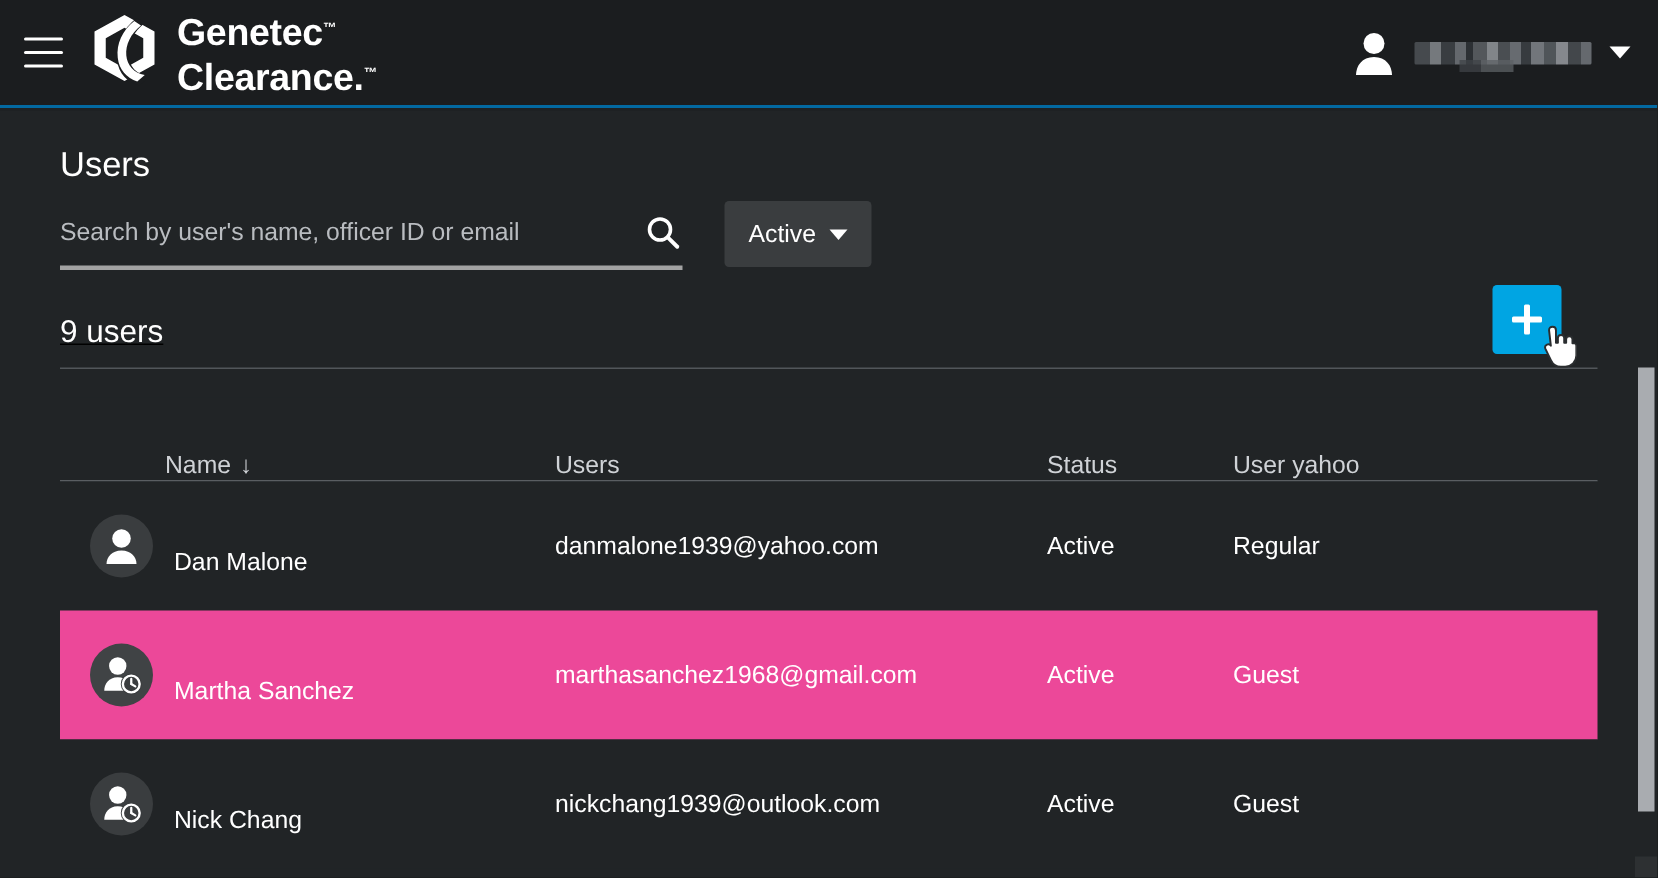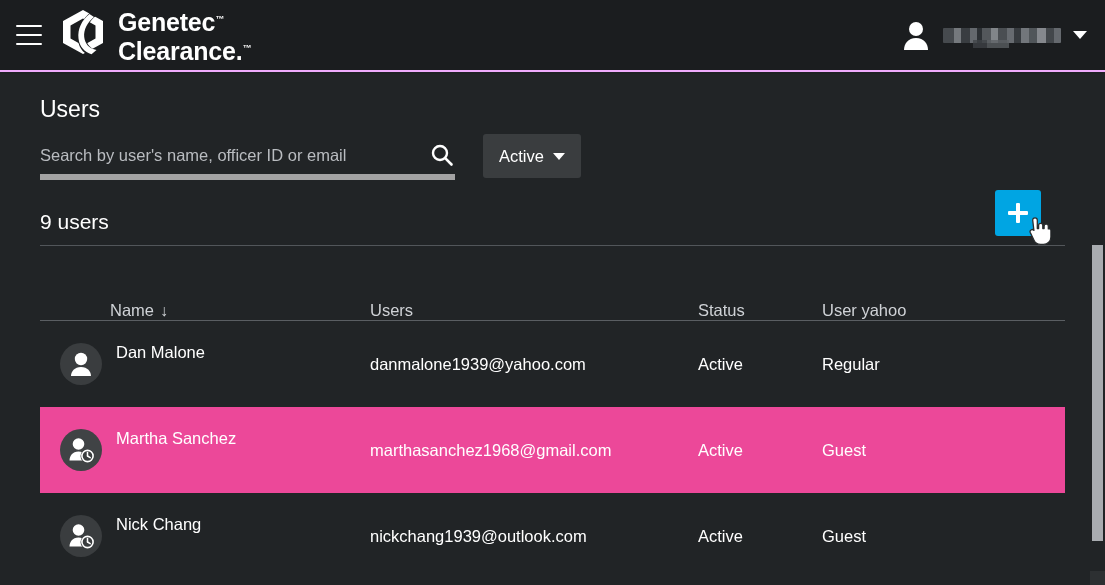--- a/index.html
+++ b/index.html
@@ -21,21 +21,21 @@
     overflow: hidden;
   }
 
   
   .header {
     position: absolute;
     top: 0; left: 0;
     width: 1105px;
     height: 72px;
     background: #1b1d1f;
-    border-bottom: 2px solid #f0abfc;
+    border-bottom: 2px solid #0369a1;
     display: flex;
     align-items: center;
   }
 
   .hamburger {
     width: 26px;
     height: 20px;
     margin-left: 16px;
     margin-right: 18px;
     display: flex;
@@ -149,21 +149,21 @@
     position: absolute;
     left: 40px; top: 60px;
     display: flex;
     align-items: flex-start;
     gap: 28px;
   }
   .search-box {
     position: relative;
     width: 415px;
     height: 46px;
-    border-bottom: 6px solid #a3a3a3;
+    border-bottom: 3px solid #a3a3a3;
   }
   .search-input {
     width: 370px;
     height: 42px;
     background: transparent;
     border: none;
     outline: none;
     color: #ffffff;
     font-family: "Liberation Sans", sans-serif;
     font-size: 16.5px;
@@ -200,20 +200,21 @@
     border-right: 6px solid transparent;
     border-top: 7px solid #ffffff;
   }
 
   
   .count-row {
     position: absolute;
     left: 40px; top: 136px;
     width: 1025px;
     height: 35px;
+    text-decoration: underline;
   }
   .count-label {
     color: #ffffff;
     font-size: 21px;
   }
   .count-divider {
     position: absolute;
     left: 0; top: 35px;
     width: 1025px;
     height: 1px;
@@ -297,21 +298,21 @@
   .cell {
     color: #ffffff;
     font-size: 16.5px;
     white-space: nowrap;
     overflow: hidden;
   }
 
   .name-cell {
     width: 330px;
     display: flex;
-    align-items: flex-start;
+    align-items: flex-end;
     gap: 14px;
     padding-left: 20px;
   }
 
   .avatar {
     width: 42px; height: 42px;
     border-radius: 50%;
     background: #3a3d3f;
     position: relative;
     flex: 0 0 auto;

